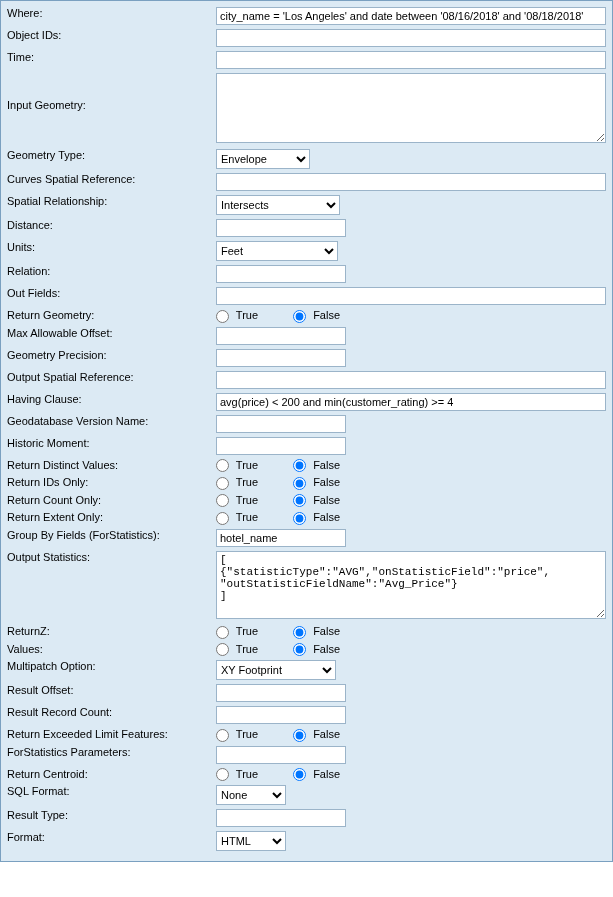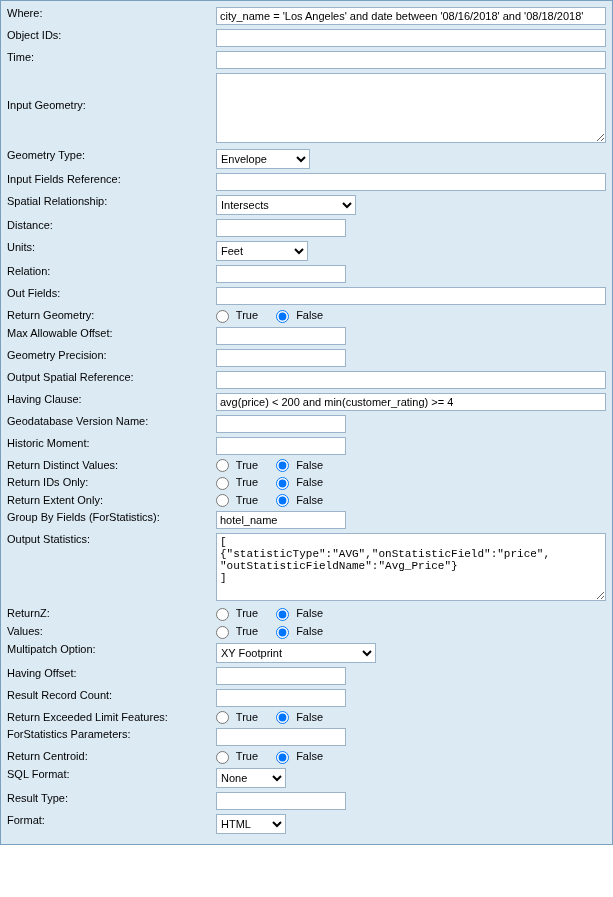--- a/index.html
+++ b/index.html
@@ -39,21 +39,21 @@
   }
   textarea.big   { width: 390px; height: 70px; }
   textarea.stats { width: 390px; height: 68px; font-family: "Courier New", monospace; font-size: 11px; }
   select {
     font-family: inherit;
     font-size: 11px;
     height: 20px;
     border: 1px solid #9bb4c9;
     background: #fff;
   }
-  .radiogrp { display: inline-flex; align-items: flex-start; gap: 4px; }
+  .radiogrp { display: inline-flex; align-items: flex-start; gap: 21px; }
   .radiogrp label { margin-right: 14px; }
   .radiogrp input[type="radio"] { margin: 0 4px 0 0; vertical-align: middle; }
 </style>
 </head>
 <body>
 
 <div class="panel">
 <table class="form">
 
 <tbody>
@@ -71,34 +71,34 @@
 </tr>
 <tr>
   <td class="lbl" style="padding-top:28px;">Input Geometry:</td>
   <td class="ctl"><textarea class="big" style=""></textarea></td>
 </tr>
 <tr>
   <td class="lbl">Geometry Type:</td>
   <td class="ctl"><select style="width:94px"><option>Envelope</option></select></td>
 </tr>
 <tr>
-  <td class="lbl">Input Fields Reference:</td>
+  <td class="lbl">Curves Spatial Reference:</td>
   <td class="ctl"><input type="text" class="wfull" value="" style=""></td>
 </tr>
 <tr>
   <td class="lbl">Spatial Relationship:</td>
-  <td class="ctl"><select style="width:140px"><option>Intersects</option></select></td>
+  <td class="ctl"><select style="width:124px"><option>Intersects</option></select></td>
 </tr>
 <tr>
   <td class="lbl">Distance:</td>
   <td class="ctl"><input type="text" class="wmed" value="" style=""></td>
 </tr>
 <tr>
   <td class="lbl">Units:</td>
-  <td class="ctl"><select style="width:92px"><option>Feet</option></select></td>
+  <td class="ctl"><select style="width:122px"><option>Feet</option></select></td>
 </tr>
 <tr>
   <td class="lbl">Relation:</td>
   <td class="ctl"><input type="text" class="wmed" value="" style=""></td>
 </tr>
 <tr>
   <td class="lbl">Out Fields:</td>
   <td class="ctl"><input type="text" class="wfull" value="" style=""></td>
 </tr>
 <tr>
@@ -137,20 +137,27 @@
   <td class="ctl"><span class="radiogrp">
               <label><input type="radio" name="fields_returnDistinct_value" value="true" style=""> True</label>
               <label><input type="radio" name="fields_returnDistinct_value" value="false" checked="" style=""> False</label>
             </span></td>
 </tr>
 <tr>
   <td class="lbl">Return IDs Only:</td>
   <td class="ctl"><span class="radiogrp">
               <label><input type="radio" name="fields_returnIdsOnly_value" value="true" style=""> True</label>
               <label><input type="radio" name="fields_returnIdsOnly_value" value="false" checked="" style=""> False</label>
+            </span></td>
+</tr>
+<tr>
+  <td class="lbl">Return Count Only:</td>
+  <td class="ctl"><span class="radiogrp">
+              <label><input type="radio" name="fields_returnCountOnly_value" value="true" style=""> True</label>
+              <label><input type="radio" name="fields_returnCountOnly_value" value="false" checked="" style=""> False</label>
             </span></td>
 </tr>
 <tr>
   <td class="lbl">Return Extent Only:</td>
   <td class="ctl"><span class="radiogrp">
               <label><input type="radio" name="fields_returnExtentOnly_value" value="true" style=""> True</label>
               <label><input type="radio" name="fields_returnExtentOnly_value" value="false" checked="" style=""> False</label>
             </span></td>
 </tr>
 <tr>
@@ -173,24 +180,24 @@
 </tr>
 <tr>
   <td class="lbl">Values:</td>
   <td class="ctl"><span class="radiogrp">
               <label><input type="radio" name="fields_returnM_value" value="true" style=""> True</label>
               <label><input type="radio" name="fields_returnM_value" value="false" checked="" style=""> False</label>
             </span></td>
 </tr>
 <tr>
   <td class="lbl">Multipatch Option:</td>
-  <td class="ctl"><select style="width:160px"><option>XY Footprint</option></select></td>
-</tr>
-<tr>
-  <td class="lbl">Having Offset:</td>
+  <td class="ctl"><select style="width:120px"><option>XY Footprint</option></select></td>
+</tr>
+<tr>
+  <td class="lbl">Result Offset:</td>
   <td class="ctl"><input type="text" class="wmed" value="" style=""></td>
 </tr>
 <tr>
   <td class="lbl">Result Record Count:</td>
   <td class="ctl"><input type="text" class="wmed" value="" style=""></td>
 </tr>
 <tr>
   <td class="lbl">Return Exceeded Limit Features:</td>
   <td class="ctl"><span class="radiogrp">
               <label><input type="radio" name="fields_returnExceeded_value" value="true" style=""> True</label>

